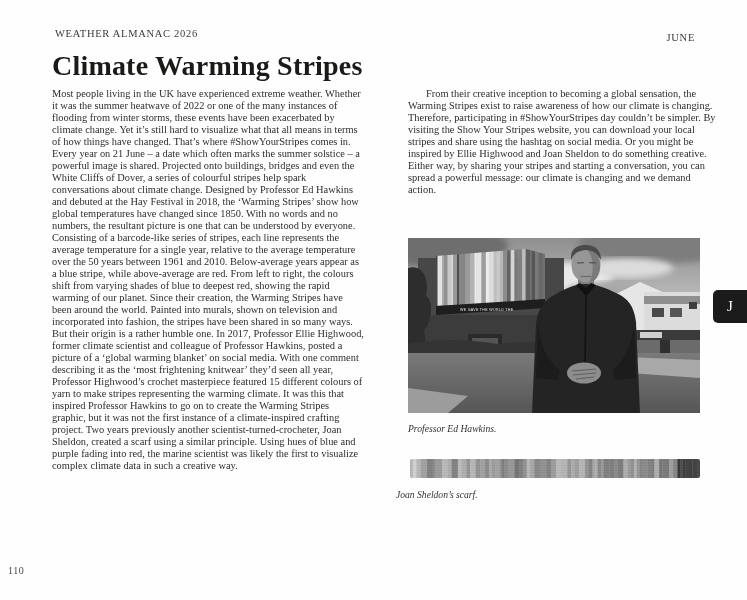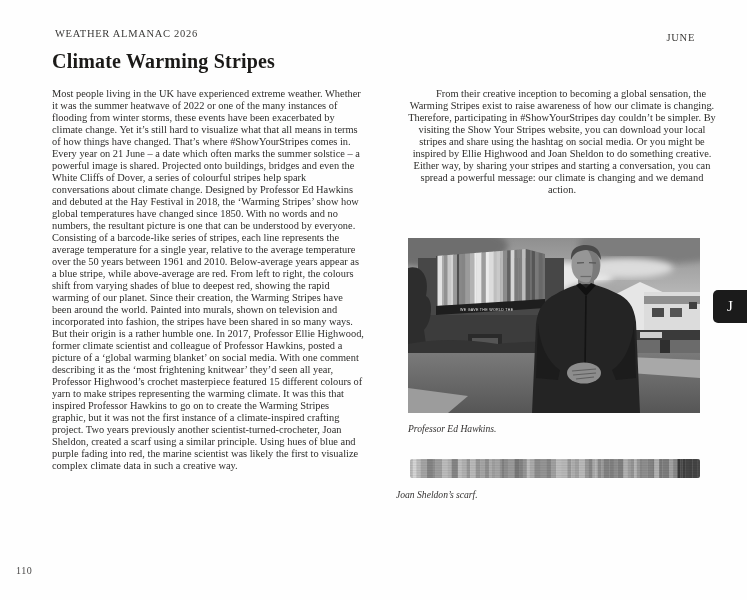--- a/index.html
+++ b/index.html
@@ -7,47 +7,47 @@
     width:747px;height:600px;position:relative;overflow:hidden;
     background:#fefefe;
     font-family:"Liberation Serif","DejaVu Serif",serif;
     color:#2e2d2b;
   }
   .abs{position:absolute;}
   .running-header{
     font-size:10.5px;letter-spacing:0.7px;color:#3a3937;white-space:nowrap;
   }
   .chapter-title{
-    font-size:20px;font-weight:bold;color:#1b1a18;letter-spacing:0.2px;
+    font-size:28px;font-weight:bold;color:#1b1a18;letter-spacing:0.2px;
   }
   .body-text{
     font-size:10.4px;line-height:12px;text-align:left;color:#2e2d2b;
   }
-  .indent-first{text-indent:18px;text-align:center;}
+  .indent-first{text-indent:18px;}
   .caption{
     font-style:italic;font-size:9.6px;color:#333130;
   }
   .page-number{font-size:10px;color:#4a4948;letter-spacing:0.5px;}
   .month-tab{
     left:713px;top:290px;width:34px;height:33px;
     background:#1b1b1b;border-radius:5px 0 0 5px;
     display:flex;align-items:center;justify-content:center;
     color:#ffffff;font-size:15px;font-family:"Liberation Serif","DejaVu Serif",serif;
   }
   figure{margin:0;padding:0;}
   svg{display:block;}
 </style>
 </head>
 <body>
 
 <div class="abs" style="left:0;top:0;width:395px;height:600px;">
   <div class="abs running-header" style="left:55px;top:28px;">WEATHER ALMANAC 2026</div>
   <h1 class="abs chapter-title" style="left:52px;top:50px;margin:0;">Climate Warming Stripes</h1>
   <p class="abs body-text" style="left:52px;top:88px;width:312px;margin:0;">Most people living in the UK have experienced extreme weather. Whether it was the summer heatwave of 2022 or one of the many instances of flooding from winter storms, these events have been exacerbated by climate change. Yet it’s still hard to visualize what that all means in terms of how things have changed. That’s where #ShowYourStripes comes in. Every year on 21 June – a date which often marks the summer solstice – a powerful image is shared. Projected onto buildings, bridges and even the White Cliffs of Dover, a series of colourful stripes help spark conversations about climate change. Designed by Professor Ed Hawkins and debuted at the Hay Festival in 2018, the ‘Warming Stripes’ show how global temperatures have changed since 1850. With no words and no numbers, the resultant picture is one that can be understood by everyone. Consisting of a barcode-like series of stripes, each line represents the average temperature for a single year, relative to the average temperature over the 50 years between 1961 and 2010. Below-average years appear as a blue stripe, while above-average are red. From left to right, the colours shift from varying shades of blue to deepest red, showing the rapid warming of our planet. Since their creation, the Warming Stripes have been around the world. Painted into murals, shown on television and incorporated into fashion, the stripes have been shared in so many ways. But their origin is a rather humble one. In 2017, Professor Ellie Highwood, former climate scientist and colleague of Professor Hawkins, posted a picture of a ‘global warming blanket’ on social media. With one comment describing it as the ‘most frightening knitwear’ they’d seen all year, Professor Highwood’s crochet masterpiece featured 15 different colours of yarn to make stripes representing the warming climate. It was this that inspired Professor Hawkins to go on to create the Warming Stripes graphic, but it was not the first instance of a climate-inspired crafting project. Two years previously another scientist-turned-crocheter, Joan Sheldon, created a scarf using a similar principle. Using hues of blue and purple fading into red, the marine scientist was likely the first to visualize complex climate data in such a creative way.</p>
-  <div class="abs page-number" style="left:16px;top:565px;">110</div>
+  <div class="abs page-number" style="left:8px;top:565px;">110</div>
 </div>
 
 <div class="abs" style="left:395px;top:0;width:352px;height:600px;">
   <div class="abs running-header" style="right:52px;top:20px;margin-top:12px;">JUNE</div>
   <p class="abs body-text indent-first" style="left:13px;top:88px;width:308px;margin:0;">From their creative inception to becoming a global sensation, the Warming Stripes exist to raise awareness of how our climate is changing. Therefore, participating in #ShowYourStripes day couldn’t be simpler. By visiting the Show Your Stripes website, you can download your local stripes and share using the hashtag on social media. Or you might be inspired by Ellie Highwood and Joan Sheldon to do something creative. Either way, by sharing your stripes and starting a conversation, you can spread a powerful message: our climate is changing and we demand action.</p>
 
   <figure class="abs" style="left:13px;top:238px;width:292px;height:175px;">
     <svg width="292" height="175" viewBox="0 0 292 175">
       <defs>
         <linearGradient id="sky" x1="0" y1="0" x2="0" y2="1">

